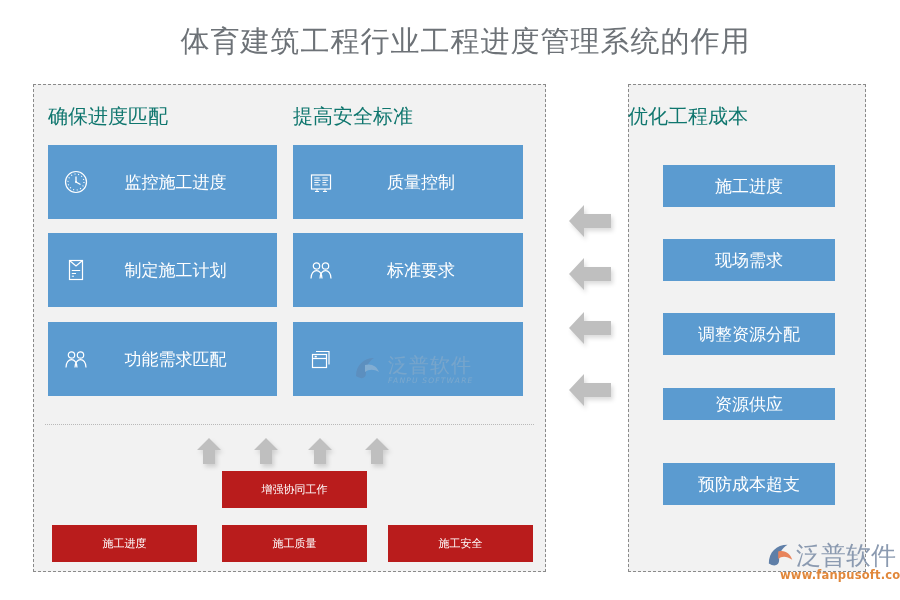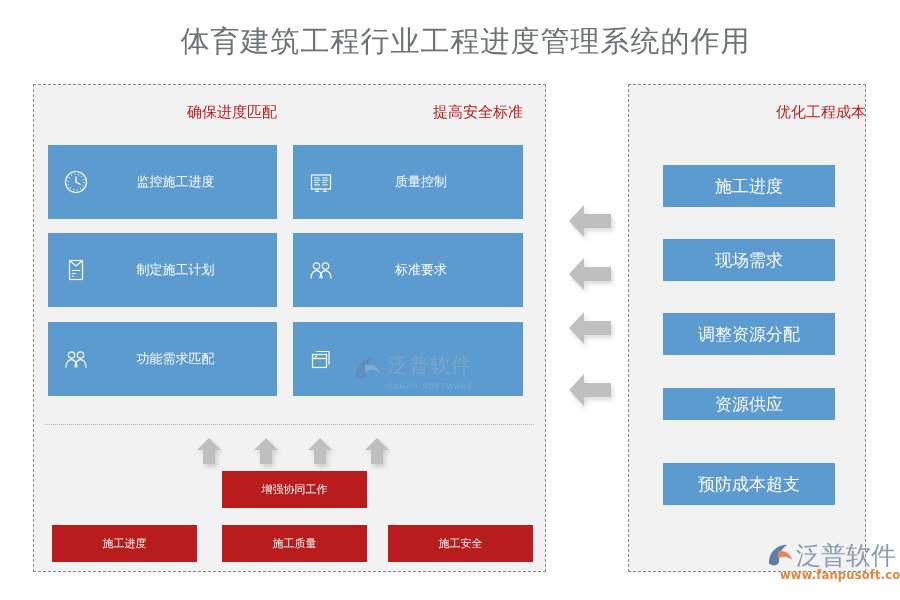--- a/index.html
+++ b/index.html
@@ -29,23 +29,23 @@
   .panel {
     position: absolute;
     background: #f2f2f2;
     border: 1px dashed #8a8a8a;
   }
   #panel-left  { left: 33px;  top: 84px; width: 513px; height: 488px; }
   #panel-right { left: 628px; top: 84px; width: 238px; height: 488px; }
 
   .col-head {
     position: absolute;
-    text-align: right;
-    font-size: 15px;
-    color: #b91c1c;
+    text-align: left;
+    font-size: 20px;
+    color: #0f766e;
     white-space: nowrap;
   }
 
   
   .blue-box {
     position: absolute;
     background: #5b9bd0;
     display: flex;
     align-items: center;
     color: #ffffff;
@@ -53,21 +53,21 @@
   .blue-box .icon-wrap {
     width: 56px;
     display: flex;
     align-items: center;
     justify-content: center;
     flex: 0 0 56px;
   }
   .blue-box .blabel {
     flex: 1 1 auto;
     text-align: center;
-    font-size: 13px;
+    font-size: 17px;
     padding-right: 30px;
     white-space: nowrap;
   }
   .blue-box.plain {
     justify-content: center;
   }
   .blue-box.plain .blabel {
     padding-right: 0;
     font-size: 17px;
   }
@@ -115,21 +115,21 @@
   #watermark-center .wm-text {
     position: absolute;
     left: 36px; top: 2px;
     font-size: 20px;
     color: #9fb3c6;
     letter-spacing: 1px;
     white-space: nowrap;
   }
   #watermark-center .wm-sub {
     position: absolute;
-    left: 36px; top: 32px;
+    left: 36px; top: 26px;
     font-size: 7.5px;
     color: #a9bccb;
     letter-spacing: 1.2px;
     white-space: nowrap;
     font-style: italic;
   }
   #watermark-center .wm-mark {
     position: absolute;
     left: 0; top: 4px;
     width: 32px; height: 32px;

